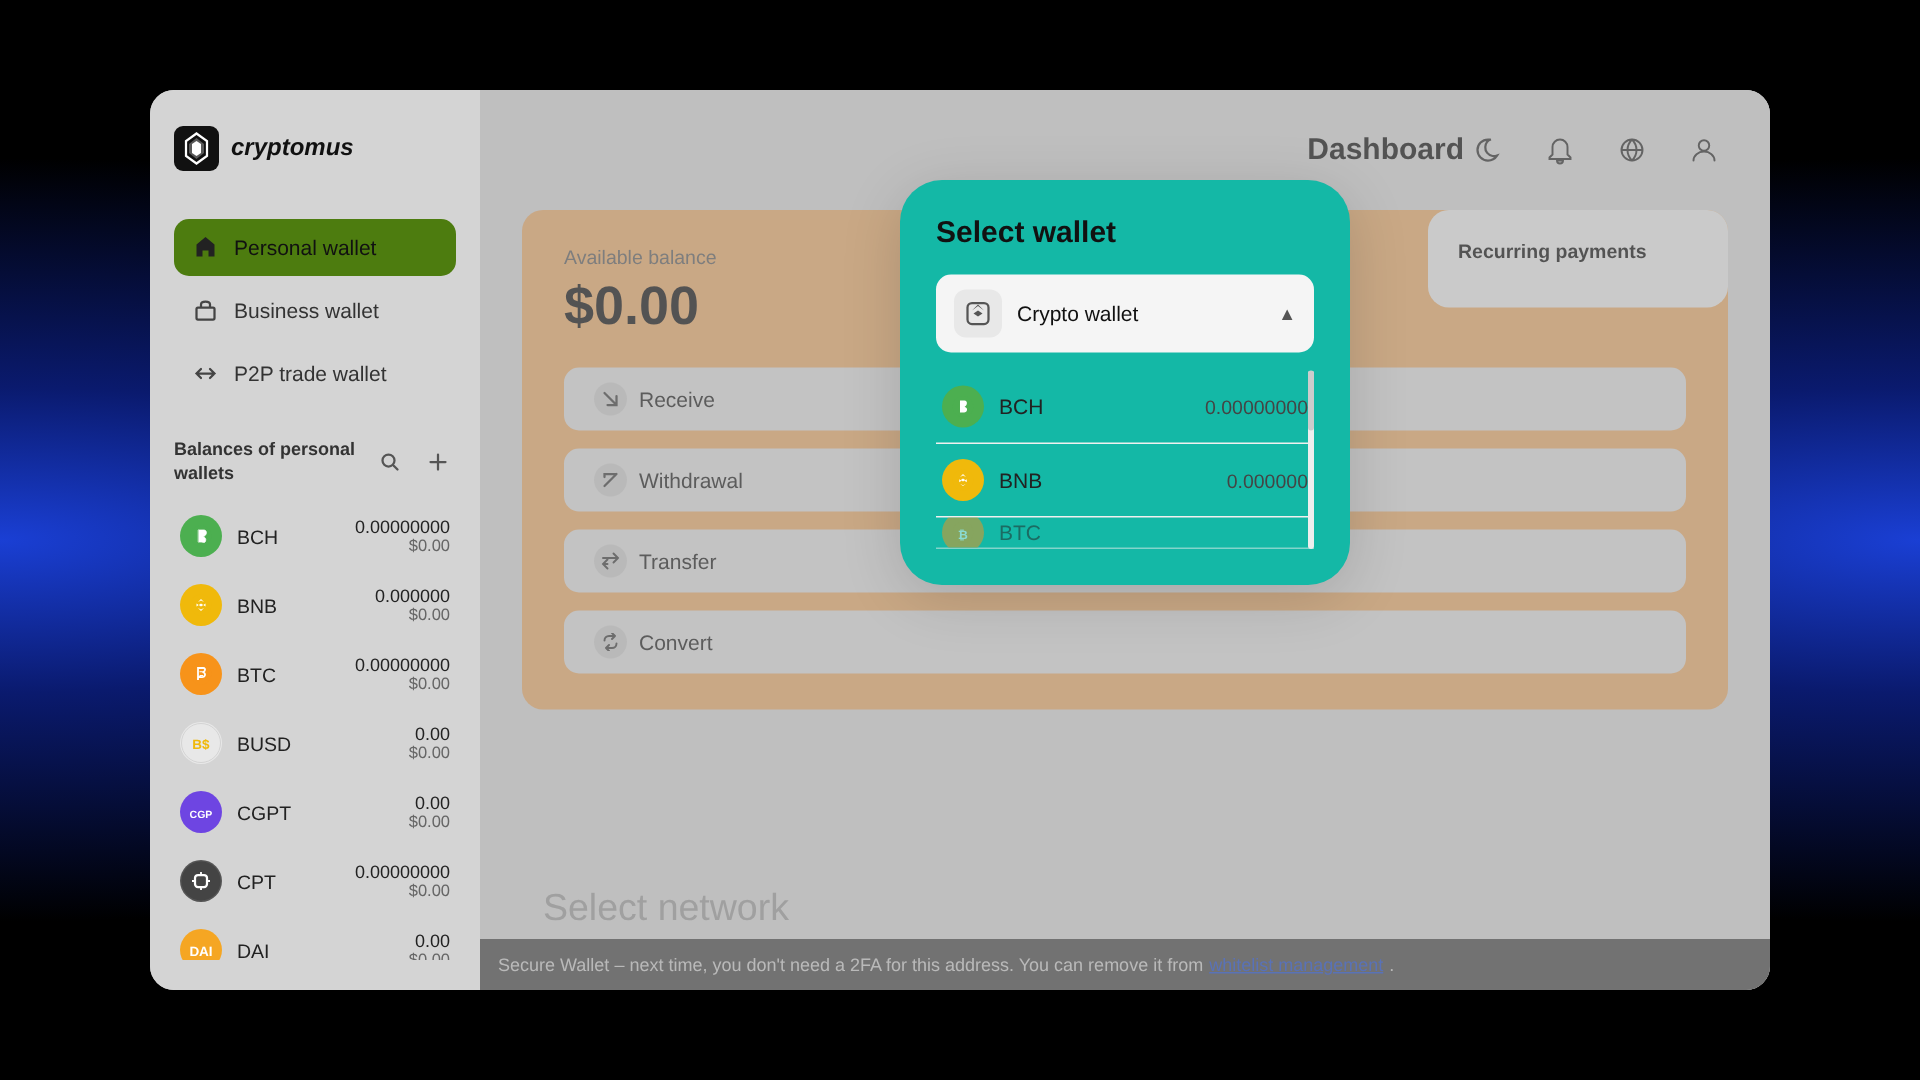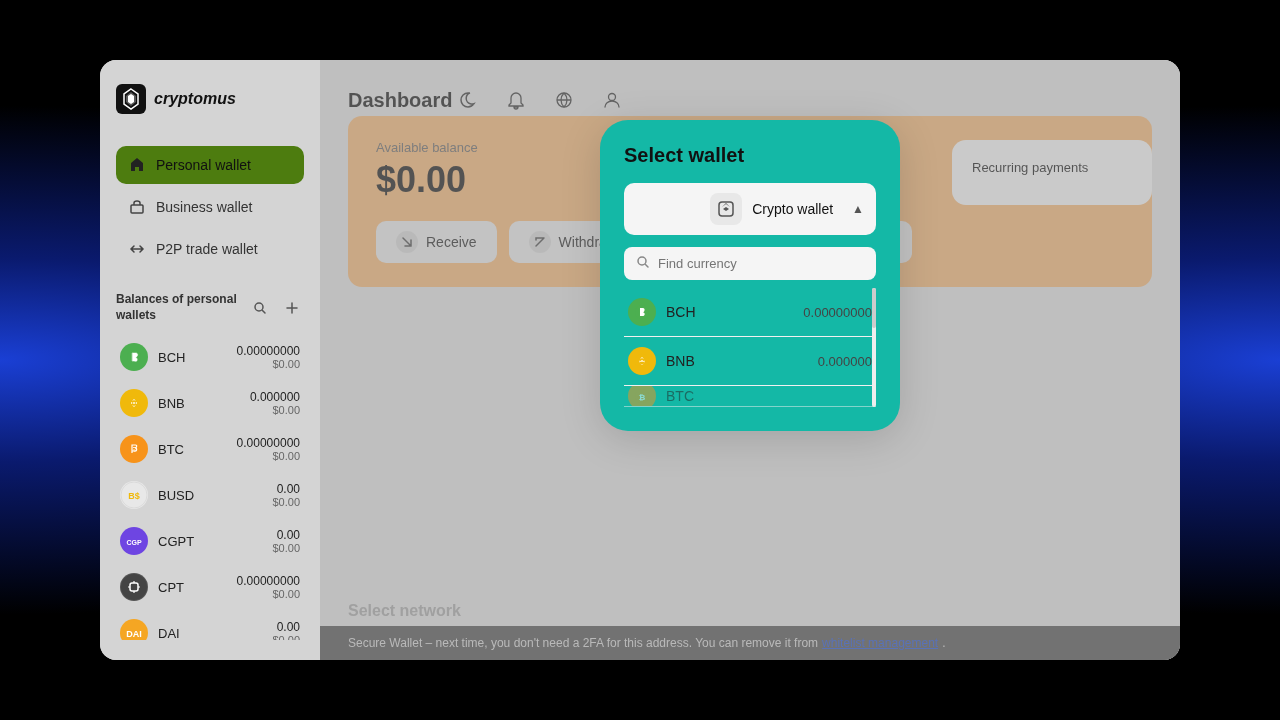--- a/index.html
+++ b/index.html
@@ -155,21 +155,22 @@
     .main {
       flex: 1;
       background: #e8e8e8;
       padding: 24px 28px;
       position: relative;
       overflow: hidden;
     }
     .topbar {
       display: flex;
       align-items: center;
-      justify-content: flex-start;
+      justify-content: flex-end;
+      margin-bottom: 24px;
     }
     .page-title {
       font-size: 20px;
       font-weight: 600;
       color: #111;
     }
     .topbar-icons {
       display: flex;
       gap: 16px;
       align-items: center;
@@ -198,20 +199,21 @@
     }
     .balance-amount {
       font-size: 36px;
       font-weight: 700;
       color: #111;
       margin-bottom: 20px;
     }
     .action-buttons {
       display: flex;
       gap: 12px;
+      flex-direction: column;
     }
     .action-btn {
       display: flex;
       align-items: center;
       gap: 8px;
       padding: 10px 20px;
       border-radius: 10px;
       background: #f0f0f0;
       cursor: pointer;
       font-size: 14px;
@@ -233,36 +235,36 @@
       background: #fff;
       border-radius: 14px;
       padding: 20px;
       position: absolute;
       right: 28px;
       top: 80px;
       width: 200px;
     }
     .recurring-title {
       font-size: 13px;
-      font-weight: 400;
+      font-weight: 700;
       color: #111;
       margin-bottom: 10px;
     }
     .recurring-empty {
       font-size: 12px;
       color: #777;
       line-height: 1.5;
     }
     
     .select-network {
       position: absolute;
       bottom: 40px;
-      left: 28px;
-      font-size: 16px;
-      font-weight: 700;
+      left: 42px;
+      font-size: 25px;
+      font-weight: 400;
       color: #aaa;
     }
     
     .overlay {
       position: absolute;
       inset: 0;
       background: rgba(150,150,150,0.5);
       z-index: 10;
       display: flex;
       align-items: flex-start;
@@ -280,21 +282,21 @@
     }
     .modal-title {
       font-size: 20px;
       font-weight: 700;
       color: #111;
       margin-bottom: 16px;
     }
     .crypto-wallet-header {
       display: flex;
       align-items: center;
-      justify-content: flex-end;
+      justify-content: space-between;
       padding: 10px 12px;
       background: #f5f5f5;
       border-radius: 10px;
       margin-bottom: 12px;
       cursor: pointer;
       gap: 19px;
     }
     .crypto-wallet-left {
       display: flex;
       align-items: center;
@@ -381,21 +383,21 @@
       background: #ccc;
       border-radius: 2px;
     }
     
     .toast-bar {
       position: absolute;
       bottom: 0;
       left: 0;
       right: 0;
       background: rgba(50,50,50,0.85);
-      padding: 10px 28px;
+      padding: 10px 12px;
       font-size: 12px;
       color: #ddd;
       display: flex;
       gap: 4px;
     }
     .toast-link {
       color: #1d4ed8;
       text-decoration: underline;
     }
   </style>
@@ -650,29 +652,20 @@
                   <rect x="3" y="3" width="14" height="14" rx="3" fill="none" stroke="#555" stroke-width="1.5"></rect>
                   <path d="M10 4L14 8L10 5L6 8Z" fill="#555"></path>
                   <path d="M7 10L10 8L13 10L10 12Z" fill="#555"></path>
                 </svg>
             </div>
             <span class="crypto-wallet-label">Crypto wallet</span>
           </div>
           <span class="chevron-up">▲</span>
         </div>
 
-        <div class="search-box">
-          <span class="search-icon">
-            <svg width="14" height="14" viewBox="0 0 14 14" fill="none">
-                <circle cx="6" cy="6" r="4" stroke="#888" stroke-width="1.5"></circle>
-                <path d="M9.5 9.5L12 12" stroke="#888" stroke-width="1.5" stroke-linecap="round"></path>
-              </svg>
-          </span>
-          <input type="text" class="search-input" placeholder="Find currency" style="">
-        </div>
 
         <div class="currency-list">
           <div style="position:relative;">
 
             <div class="currency-item">
               <div class="coin-icon" style="background:#4caf50; width:28px; height:28px;">
                 <svg width="16" height="16" viewBox="0 0 16 16" fill="none">
                     <circle cx="8" cy="8" r="7" fill="#4caf50"></circle>
                     <path d="M6 4H9C10 4 11 5 10.5 6.5C10 8 9 8.2 9 8.2C10.5 8.8 11 9.5 10.5 11C10 12 9 12 8 12H6V4Z" fill="white"></path>
                   </svg>

